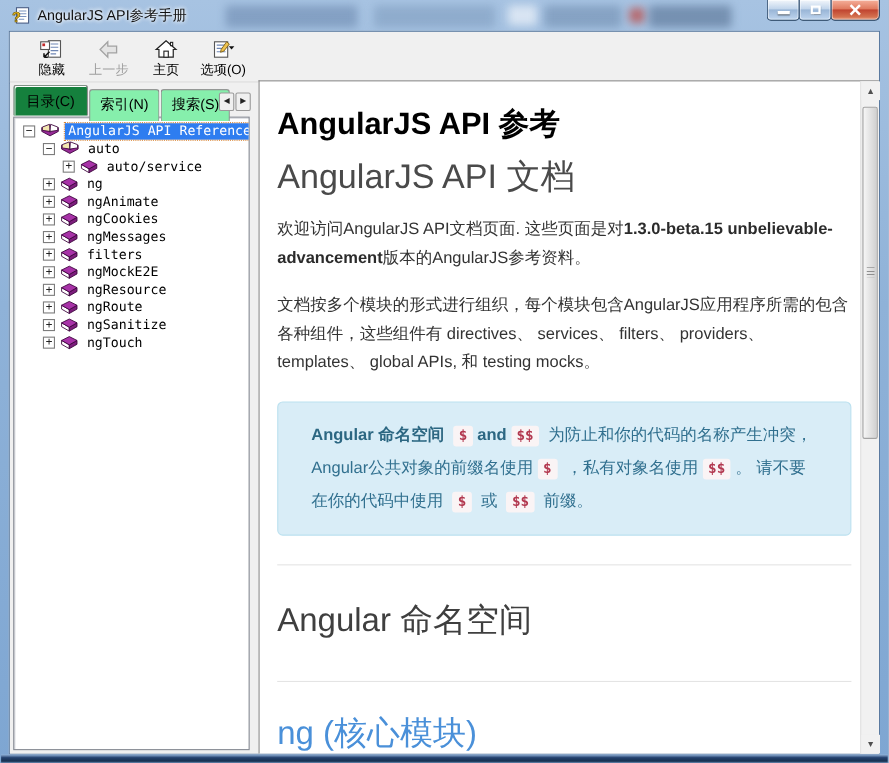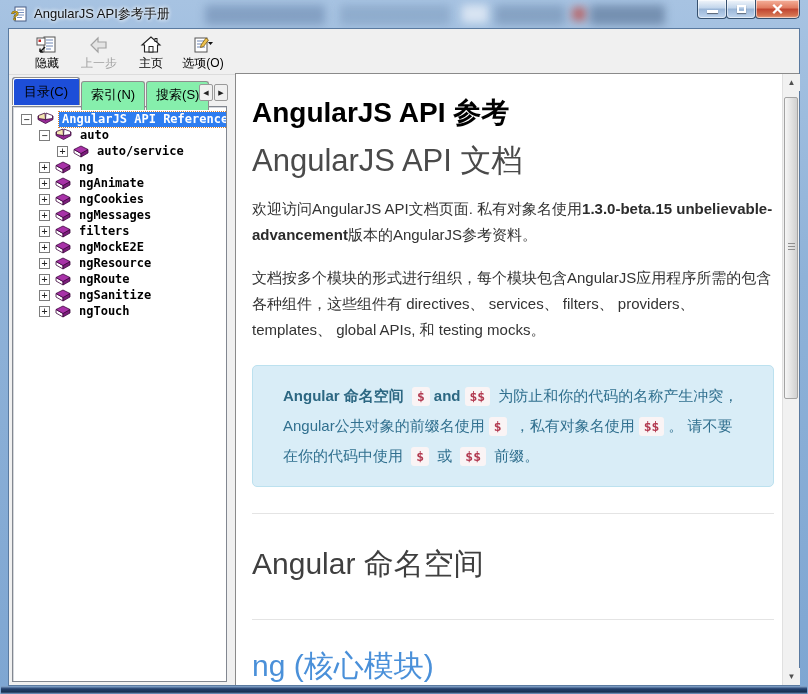--- a/index.html
+++ b/index.html
@@ -37,29 +37,29 @@
   .tbtn { min-width:52px; display:flex; flex-direction:column; align-items:center; padding:1px 5px; font-size:12px; color:#000; cursor:default; }
   .tbtn .ticon { width:22px; height:20px; display:block; }
   .tbtn.disabled { color:#9f9f9f; }
 
   .main { position:absolute; left:0; top:47px; right:0; bottom:0; }
 
   
   .left-pane { position:absolute; left:0; top:0; width:221px; bottom:0; background:#f0f0f0; }
   .tabs { position:relative; height:27px; padding-left:3px; z-index:2; }
   .tab { display:inline-block; font-size:13px; color:#000; background:#86efac; border:1px solid #8e8e8e; border-bottom:none; border-radius:3px 3px 0 0; padding:4px 9px 6px; margin-right:1px; position:relative; top:4px; cursor:default; }
-  .tab.active { background:#1d4ed8; top:1px; padding:5px 11px 4px; z-index:3; box-shadow:inset 1px 1px 0 #fff; }
+  .tab.active { background:#15803d; top:1px; padding:5px 11px 4px; z-index:3; box-shadow:inset 1px 1px 0 #fff; }
   .tab-spin { position:absolute; right:2px; top:8px; display:flex; }
   .spin-btn { width:14px; height:17px; background:#f0f0f0; border:1px solid #9a9a9a; border-radius:2px; font-size:7px; line-height:15px; text-align:center; color:#222; margin-left:1px; cursor:default; }
 
   .tree-panel { position:absolute; left:3px; right:3px; top:30px; bottom:3px; background:#fff; border:1px solid #828790; box-shadow:inset 1px 1px 0 #d5d8dd; overflow:hidden; padding-top:4px; z-index:1; }
   .tree-row { display:flex; align-items:center; height:16px; white-space:nowrap; font-family:"DejaVu Sans Mono","Liberation Mono",monospace; font-size:12px; color:#000; cursor:default; }
   .expander { width:11px; height:11px; border:1px solid #7d7d7d; background:#fff; font-size:10px; line-height:9px; text-align:center; flex:none; margin-right:5px; color:#222; }
   .book { flex:none; margin-right:5px; display:inline-flex; }
-  .tree-label { padding:0 3px; line-height:15px;font-weight:bold; }
+  .tree-label { padding:0 3px; line-height:15px; }
   .tree-label.sel { background:#2e7df0; color:#fff; outline:1px dotted #d8822f; }
 
   .splitter { position:absolute; left:221px; width:5px; top:0; bottom:0; background:#f0f0f0; cursor:ew-resize; }
 
   
   .content-pane { position:absolute; left:226px; right:0; top:-3px; bottom:0; background:#fff; border-left:1px solid #8a8a8a; border-top:1px solid #8a8a8a; }
   .content-body { position:absolute; left:0; top:0; right:17px; bottom:0; overflow:hidden; padding:12px 8px 0 16px; color:#333; }
 
   .h1-bold { font-size:28px; font-weight:bold; color:#000; margin:8px 0 0; }
   .h1-gray { font-size:31px; font-weight:normal; color:#4a4a4a; margin:8px 0 14px; }
@@ -329,21 +329,21 @@
       </div>
 
       <div class="splitter"></div>
 
       <div class="content-pane">
         <div class="content-body">
 
           <h1 class="h1-bold">AngularJS API 参考</h1>
           <h1 class="h1-gray">AngularJS API 文档</h1>
 
-          <p class="para"><span>欢迎访问AngularJS API文档页面. 私有对象名使用</span><b>1.3.0-beta.15 unbelievable-advancement</b><span>版本的AngularJS参考资料。</span></p>
+          <p class="para"><span>欢迎访问AngularJS API文档页面. 这些页面是对</span><b>1.3.0-beta.15 unbelievable-advancement</b><span>版本的AngularJS参考资料。</span></p>
 
           <p class="para">文档按多个模块的形式进行组织，每个模块包含AngularJS应用程序所需的包含各种组件，这些组件有 directives、 services、 filters、 providers、 templates、 global APIs, 和 testing mocks。</p>
 
           <div class="note-box">
             <b>Angular 命名空间</b>
             <span class="code">$</span><b>and</b><span class="code">$$</span><span> 为防止和你的代码的名称产生冲突，Angular公共对象的前缀名使用</span><span class="code">$</span><span> ，私有对象名使用</span><span class="code">$$</span><span>。 请不要在你的代码中使用 </span><span class="code">$</span><span> 或 </span><span class="code">$$</span><span> 前缀。</span>
           </div>
 
           <hr class="rule">
           <h1 class="h2-section">Angular 命名空间</h1>

